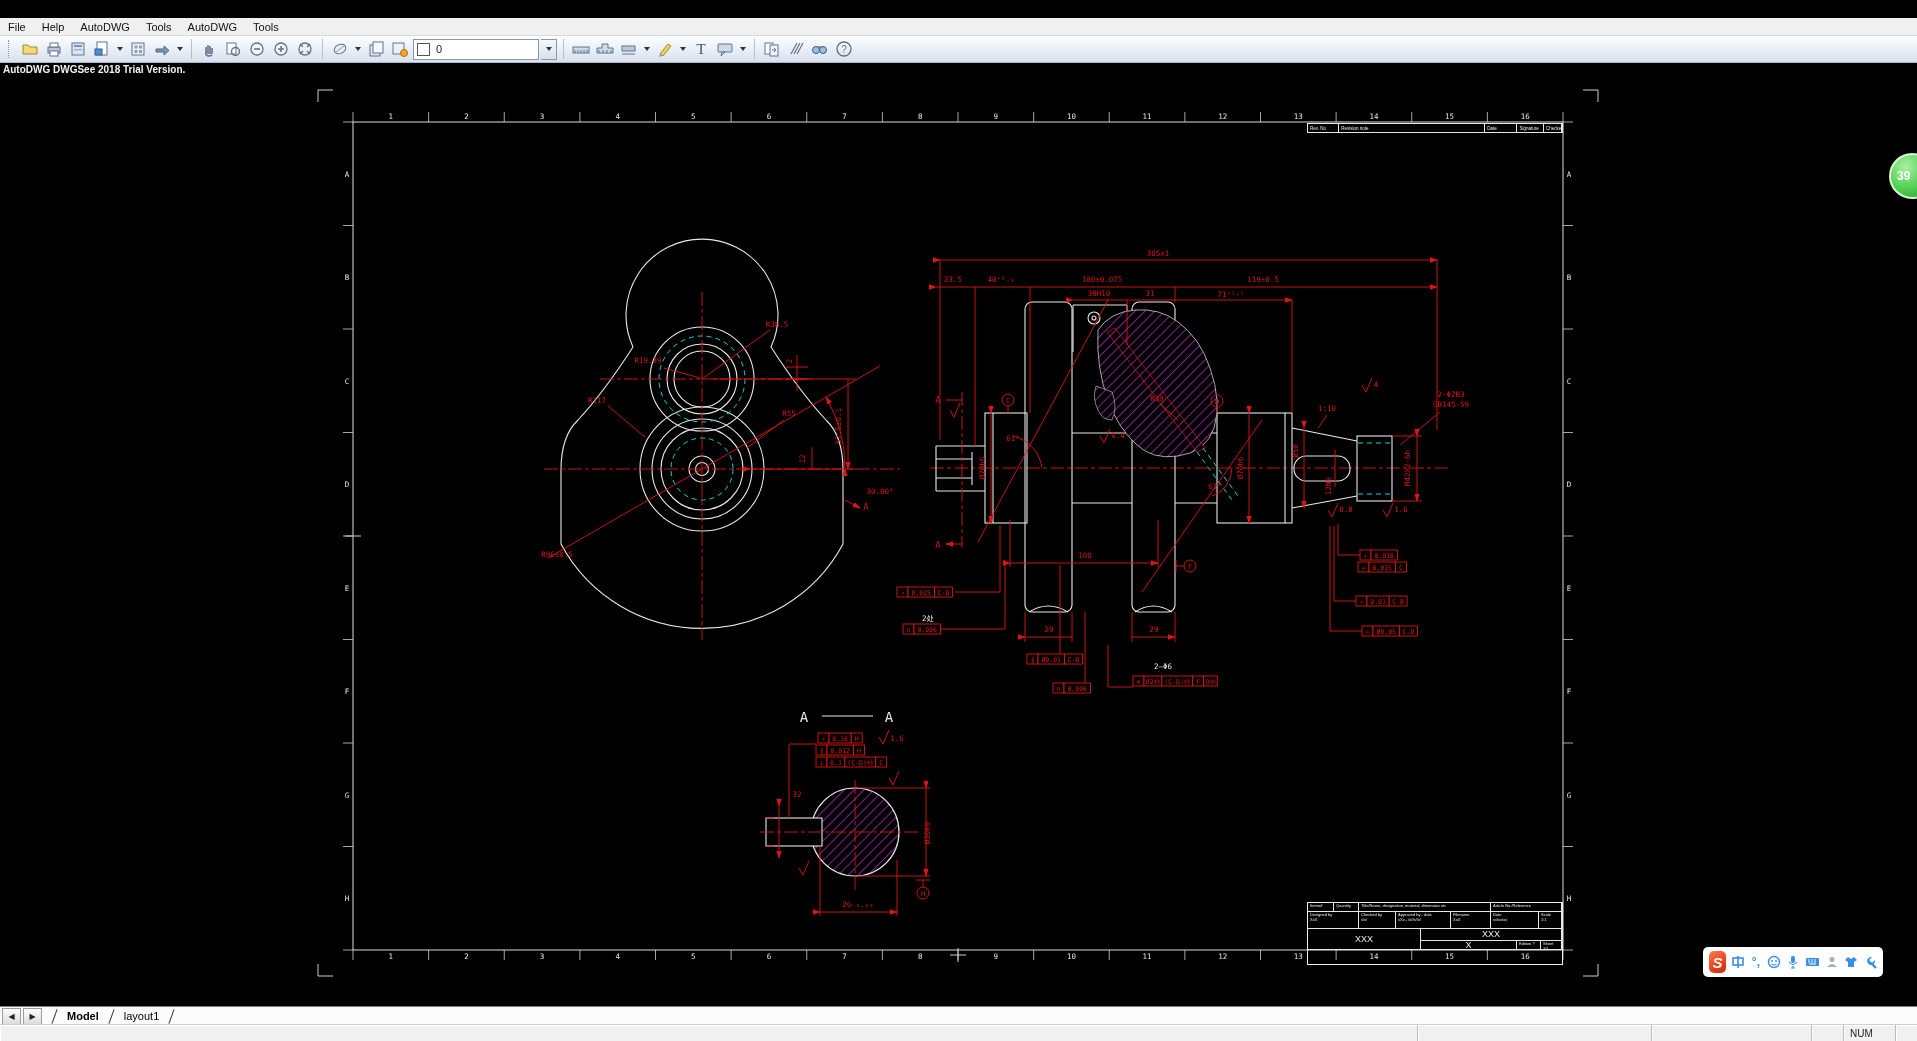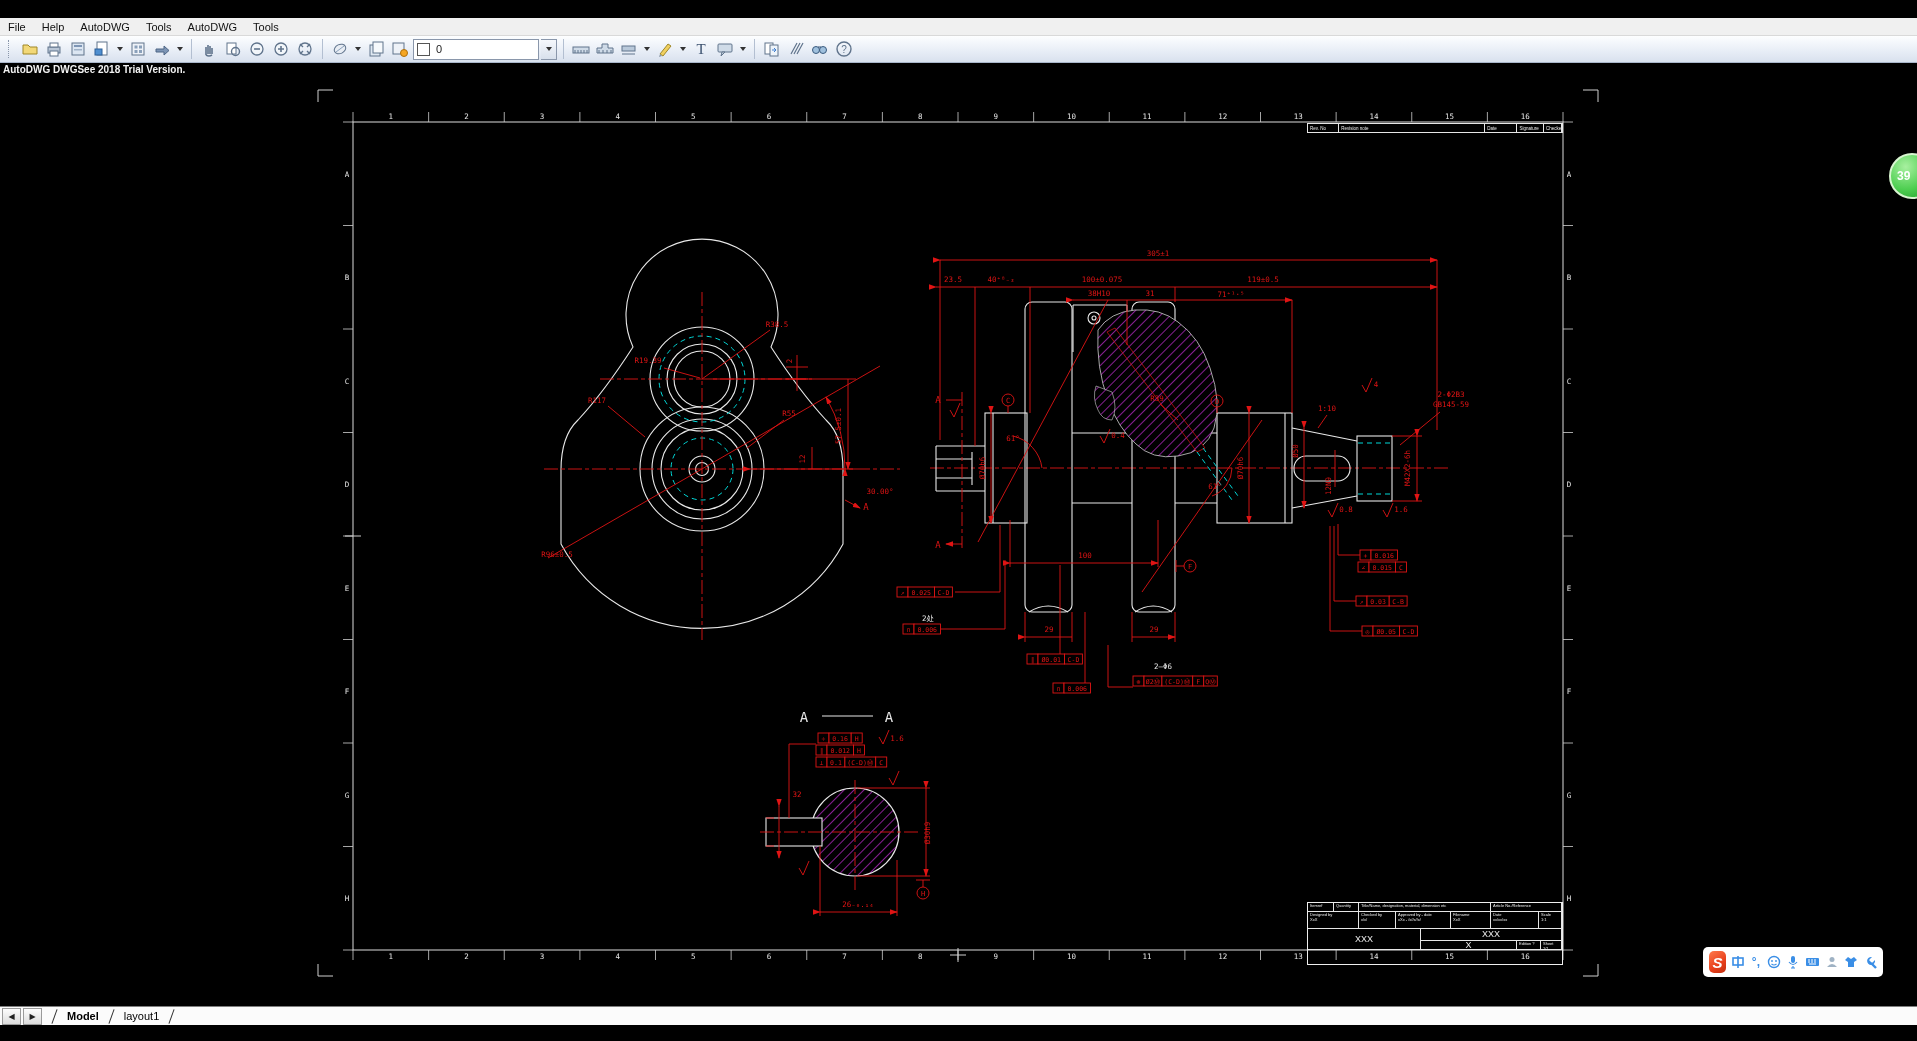--- a/index.html
+++ b/index.html
@@ -639,20 +639,28 @@
   <div id="tabstrip">
     <span class="navbtn">◀</span>
     <span class="navbtn">▶</span>
     <span class="slash" style="margin-left:12px;"></span>
     <span class="tab active">Model</span>
     <span class="slash"></span>
     <span class="tab">layout1</span>
     <span class="slash"></span>
   </div>
 
+  <div id="statusbar">
+    <div class="spanel" style="flex:1"></div>
+    <div class="spanel" style="width:234px"></div>
+    <div class="spanel" style="width:160px"></div>
+    <div class="spanel" style="width:32px"></div>
+    <div class="spanel" style="width:52px">NUM</div>
+    <div class="spanel" style="width:21px;border-right:none"></div>
+  </div>
 
   <div id="imebar" able="false">
     <span class="slogo">S</span>
     <span class="imeico">
         <svg width="14" height="14">
           <rect x="2" y="3" width="10" height="7" fill="none" stroke="#3a8ee6" stroke-width="1.6"></rect>
           <path d="M7 1 V13" stroke="#3a8ee6" stroke-width="1.6"></path>
         </svg>
       </span>
     <span class="imeico" style="font-weight:bold;">°,</span>

